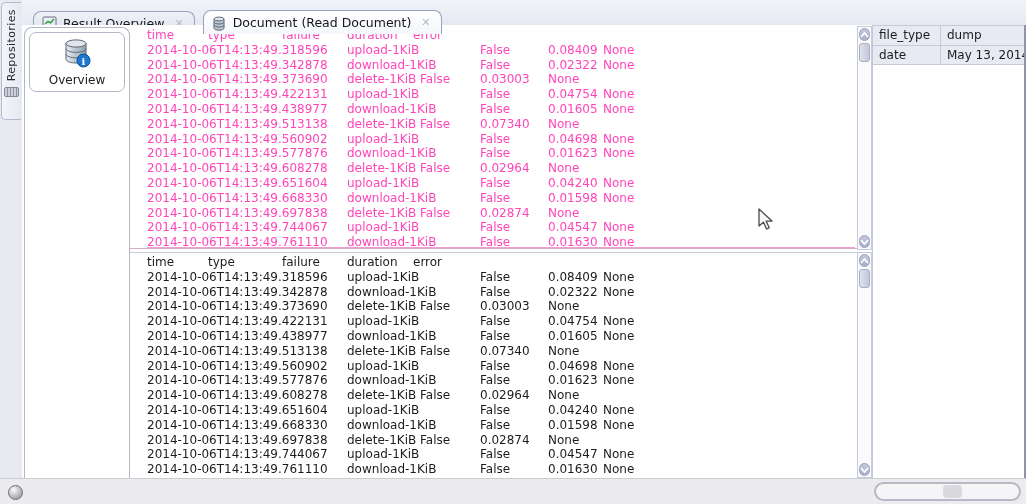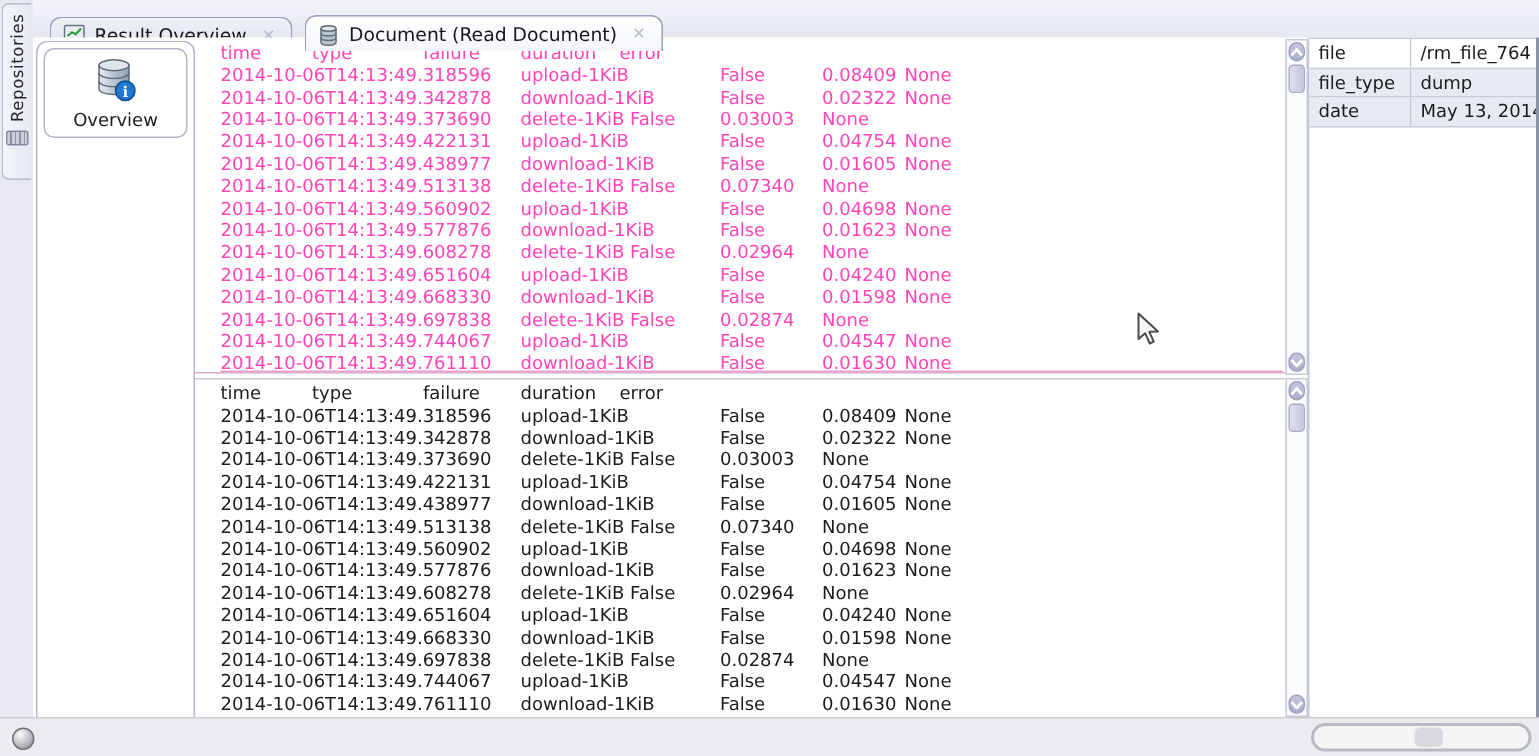--- a/index.html
+++ b/index.html
@@ -263,24 +263,20 @@
     <div class="sthumb"></div>
     <div class="sbtn sb-down">
       <svg width="9" height="6" viewBox="0 0 9 6">
           <polyline points="1,1 4.5,5 8,1" fill="none" stroke="#ffffff" stroke-width="1.8"></polyline>
         </svg>
     </div>
   </div>
 
   <div class="propwrap">
     <div class="proptable">
-        <div class="prow">
-          <div class="pcell key">file</div>
-          <div class="pcell val">/rm_file_764</div>
-        </div>
         <div class="prow shade">
           <div class="pcell key">file_type</div>
           <div class="pcell val">dump</div>
         </div>
         <div class="prow shade">
           <div class="pcell key">date</div>
           <div class="pcell val">May 13, 2014</div>
         </div>
       </div>
   </div>

